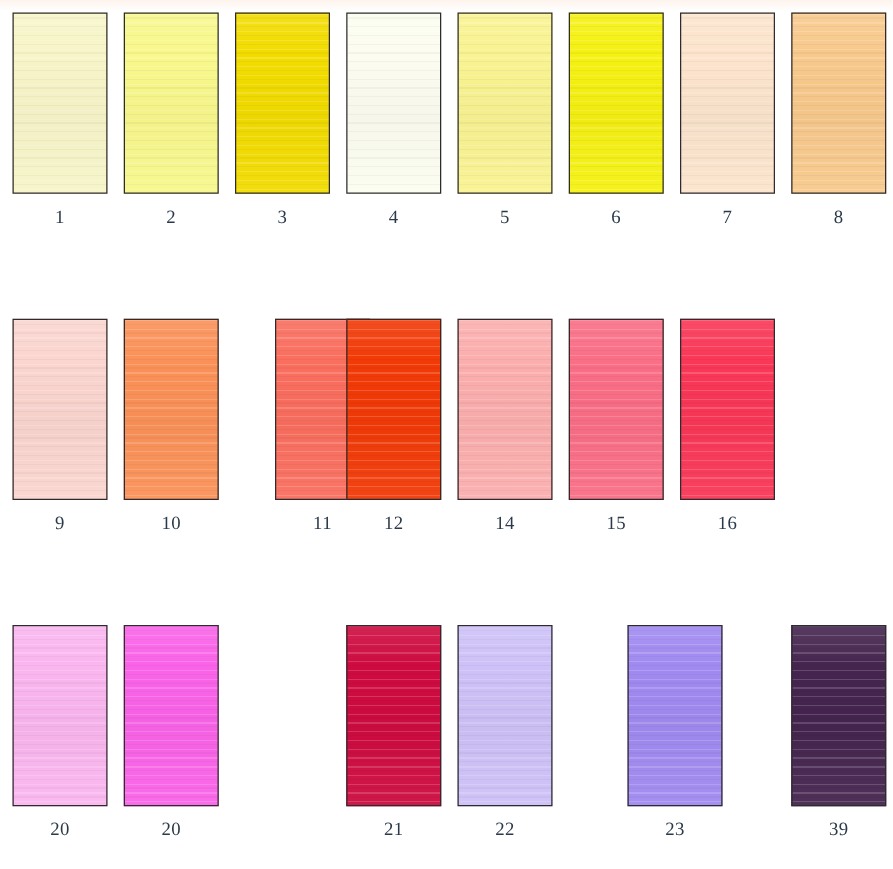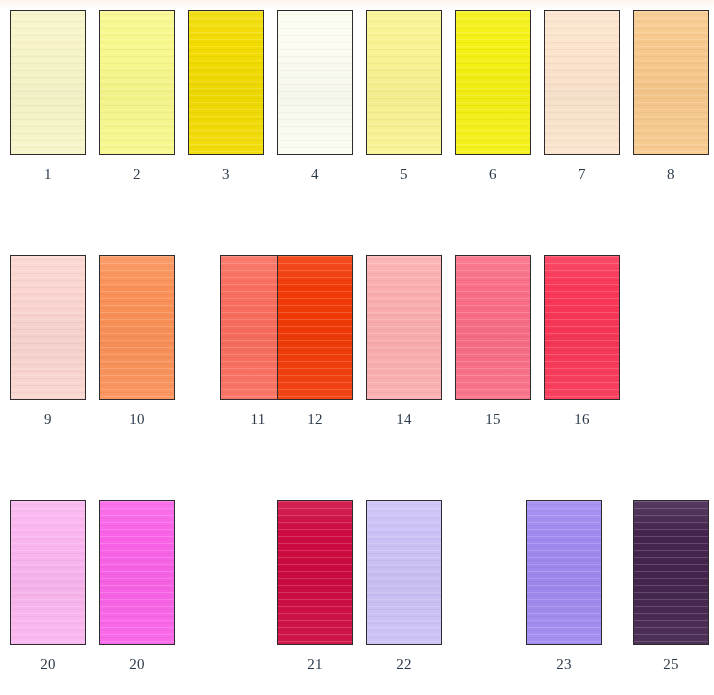--- a/index.html
+++ b/index.html
@@ -236,28 +236,28 @@
         </div>
         <div class="swatch-label">21</div>
       </div>
       <div class="swatch-cell" style="left: 366px;">
         <div class="swatch-chip" style="background: rgb(205, 193, 247);">
           <div class="texture"></div>
           <div class="sheen"></div>
         </div>
         <div class="swatch-label">22</div>
       </div>
-      <div class="swatch-cell" style="left: 479px; padding-left: 47px;">
+      <div class="swatch-cell" style="left: 455px; padding-left: 47px;">
         <div class="swatch-chip" style="background: rgb(160, 138, 240);">
           <div class="texture"></div>
           <div class="sheen"></div>
         </div>
         <div class="swatch-label">23</div>
       </div>
       <div class="swatch-cell" style="left: 633px;">
         <div class="swatch-chip" style="background: rgb(69, 37, 79);">
           <div class="texture"></div>
           <div class="sheen"></div>
         </div>
-        <div class="swatch-label">25</div>
+        <div class="swatch-label">39</div>
       </div>
     </div>
   </div>
 
 </body></html>

